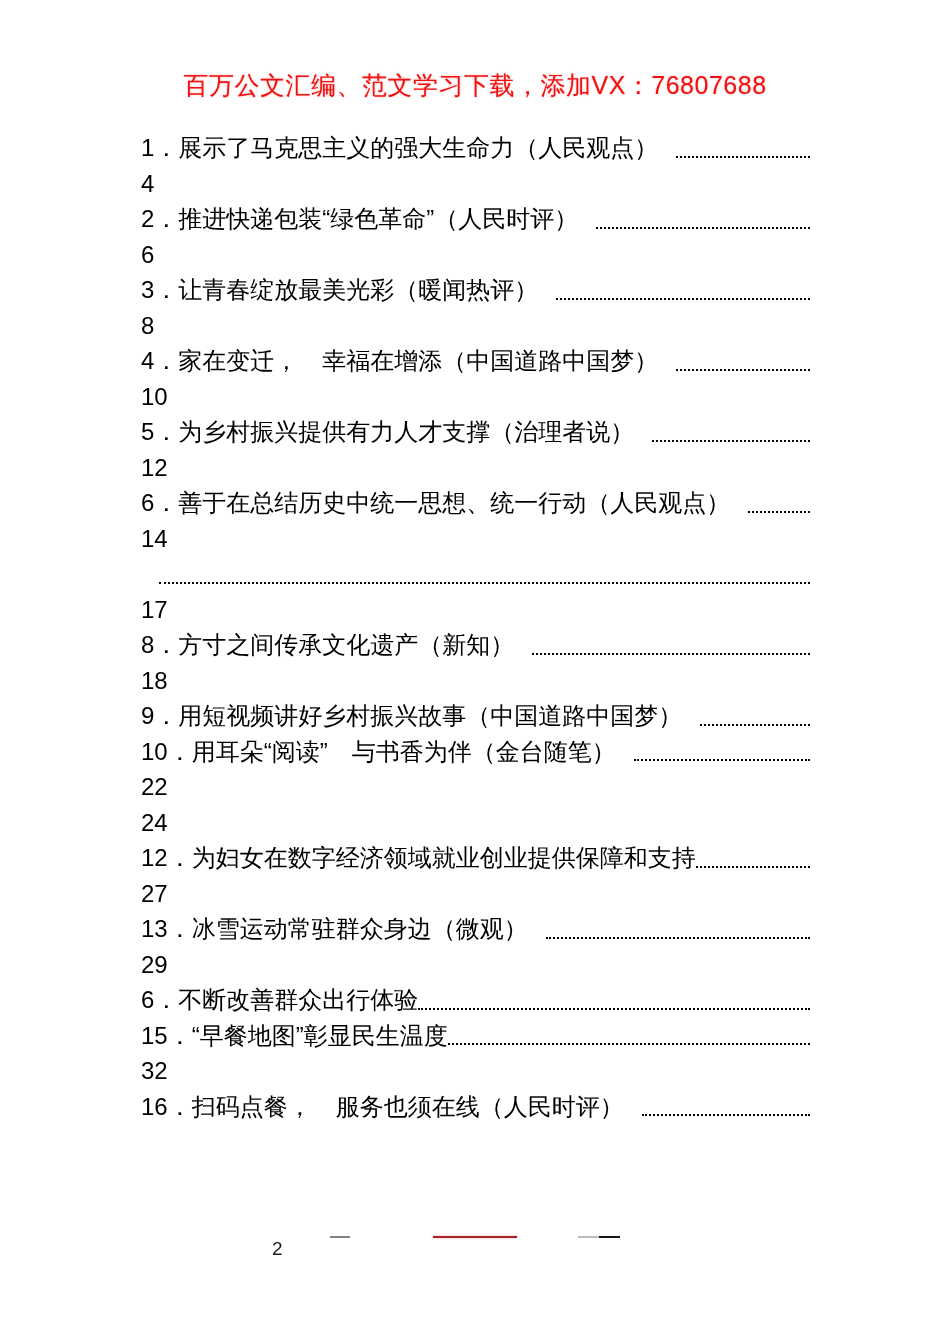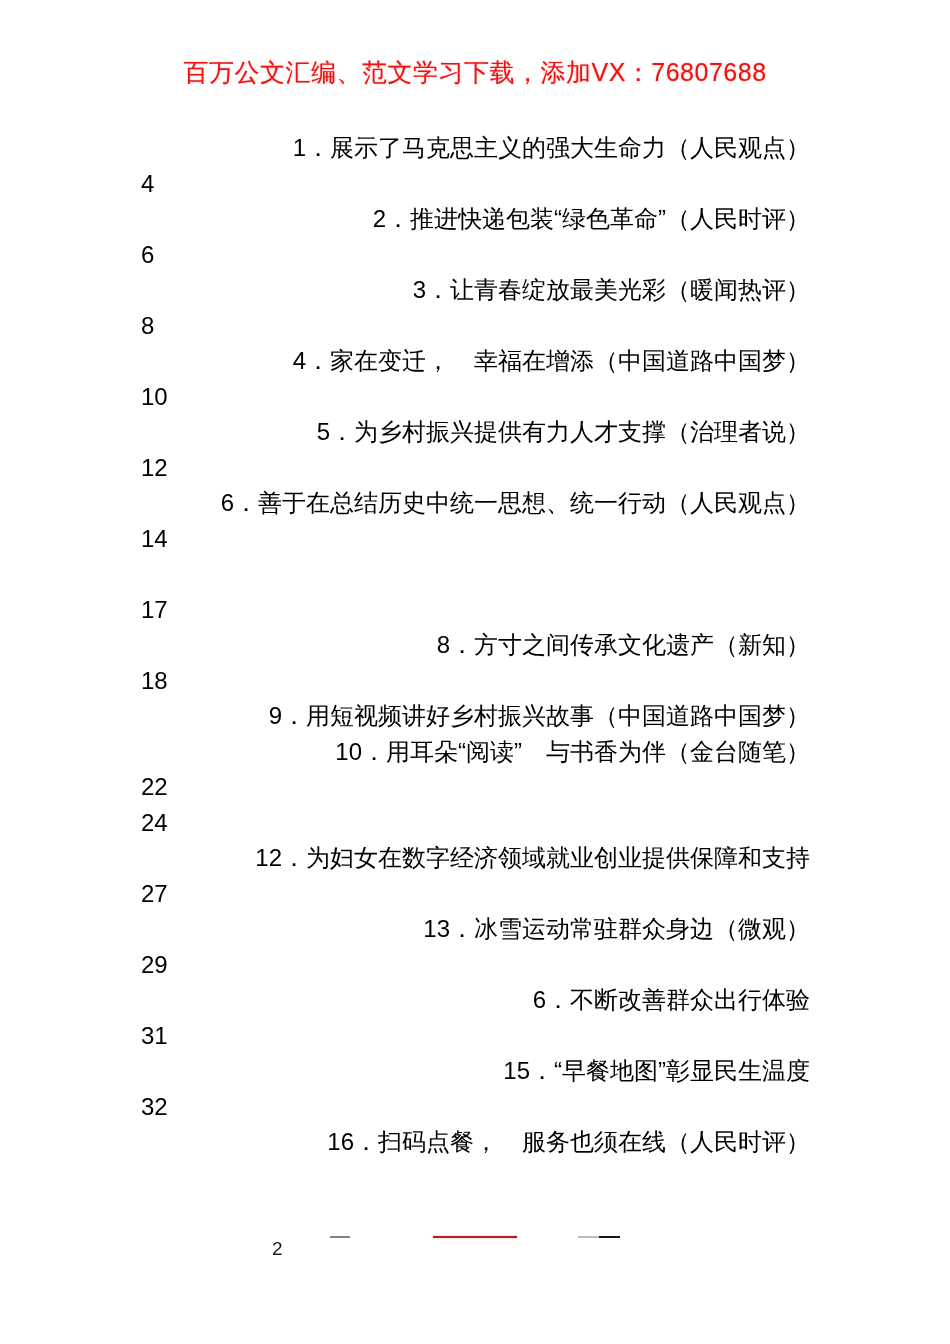--- a/index.html
+++ b/index.html
@@ -8,21 +8,21 @@
     background: #ffffff;
     font-family: "Liberation Sans", sans-serif;
     position: relative;
     overflow: hidden;
   }
   .page { position: absolute; inset: 0; }
 
   .header-notice {
     position: absolute;
     left: 0; right: 0;
-    top: 56px;
+    top: 69px;
     text-align: center;
     font-size: 25px;
     letter-spacing: 0.5px;
     color: #f01010;
     text-shadow: 0 0 2px rgba(255,60,60,0.45);
   }
 
   .toc {
     position: absolute;
     left: 141px;
@@ -31,21 +31,20 @@
     font-size: 24px;
     color: #000000;
   }
   .entry { margin: 0; }
   .title-line {
     display: flex;
     align-items: flex-end;
     height: 35.5px;
     line-height: 35.5px;
     white-space: nowrap;
-    flex-direction: column;
   }
   .title { flex: 0 0 auto; }
   .leader {
     flex: 1 1 auto;
     border-bottom: 2.5px dotted #000000;
     margin-bottom: 8px;
     min-width: 0;
   }
   .leader.gapped { margin-left: 18px; }
   .page-line {
@@ -171,21 +170,20 @@
       <span class="leader gapped"></span>
     </div>
     <div class="page-line">29</div>
   </div>
 
   <div class="entry">
     <div class="title-line">
       <span class="title">6．不断改善群众出行体验</span>
       <span class="leader"></span>
     </div>
-    <div class="page-line">31</div>
   </div>
 
   <div class="entry">
     <div class="title-line">
       <span class="title">15．“早餐地图”彰显民生温度</span>
       <span class="leader"></span>
     </div>
     <div class="page-line">32</div>
   </div>
 

